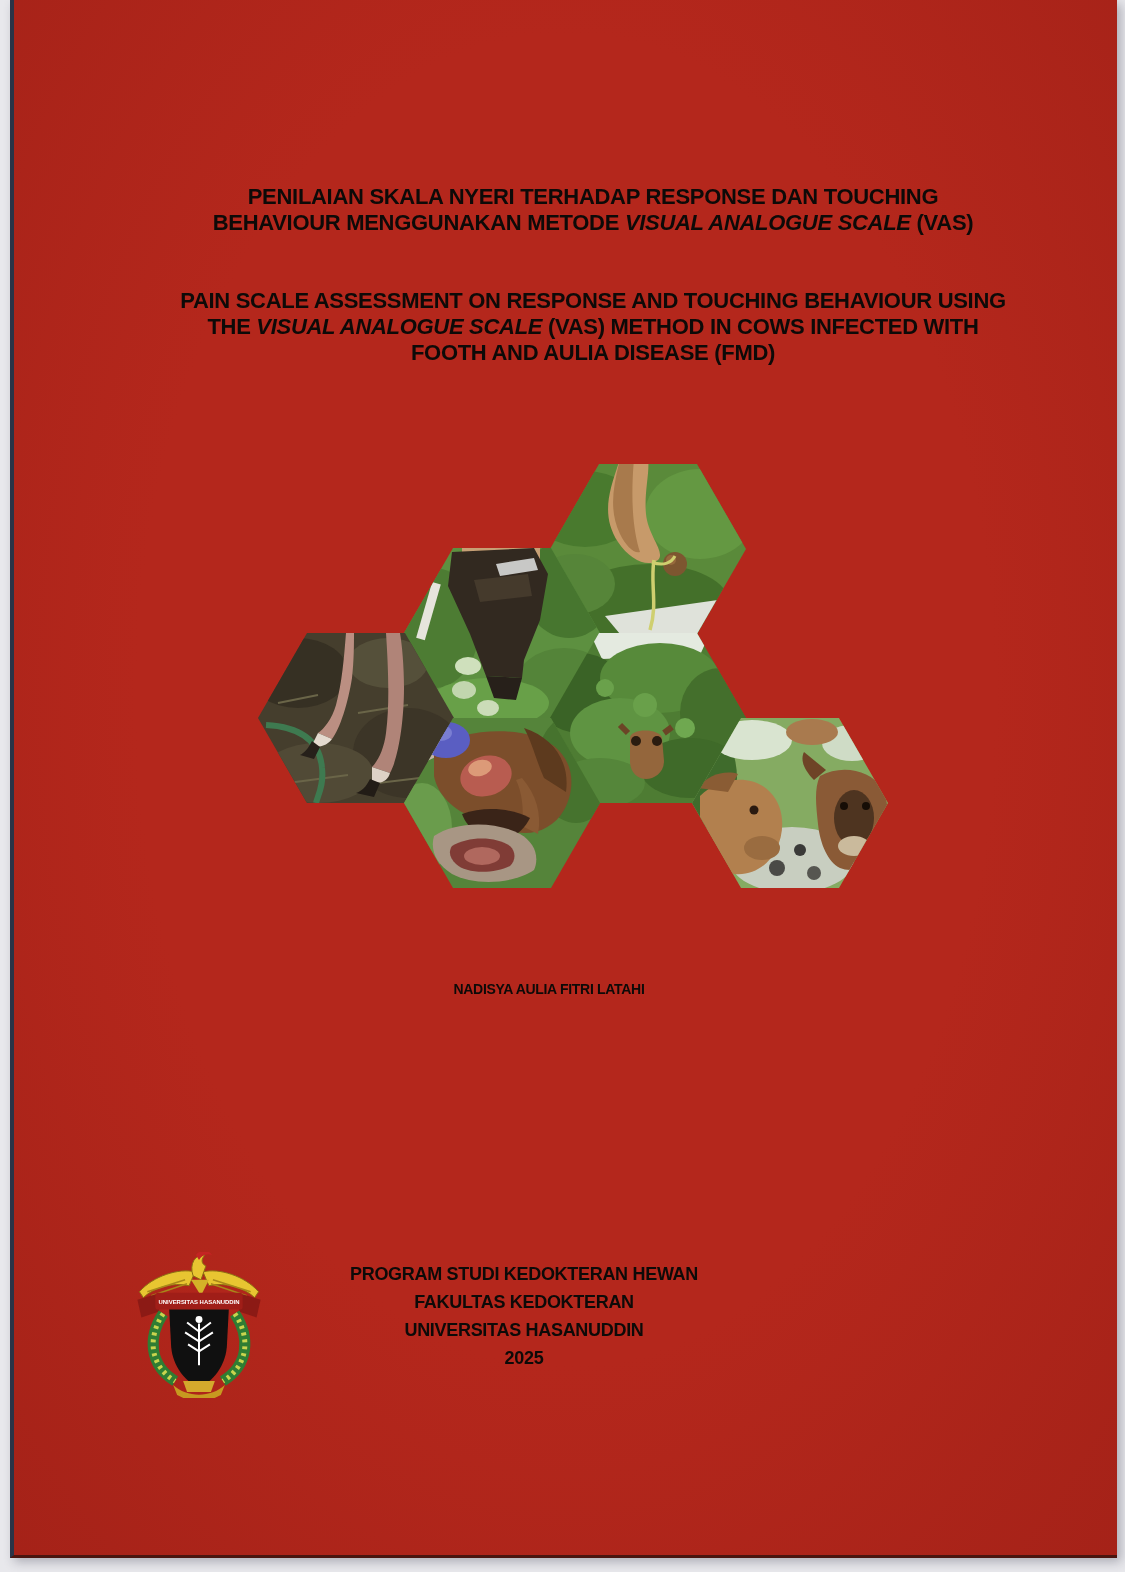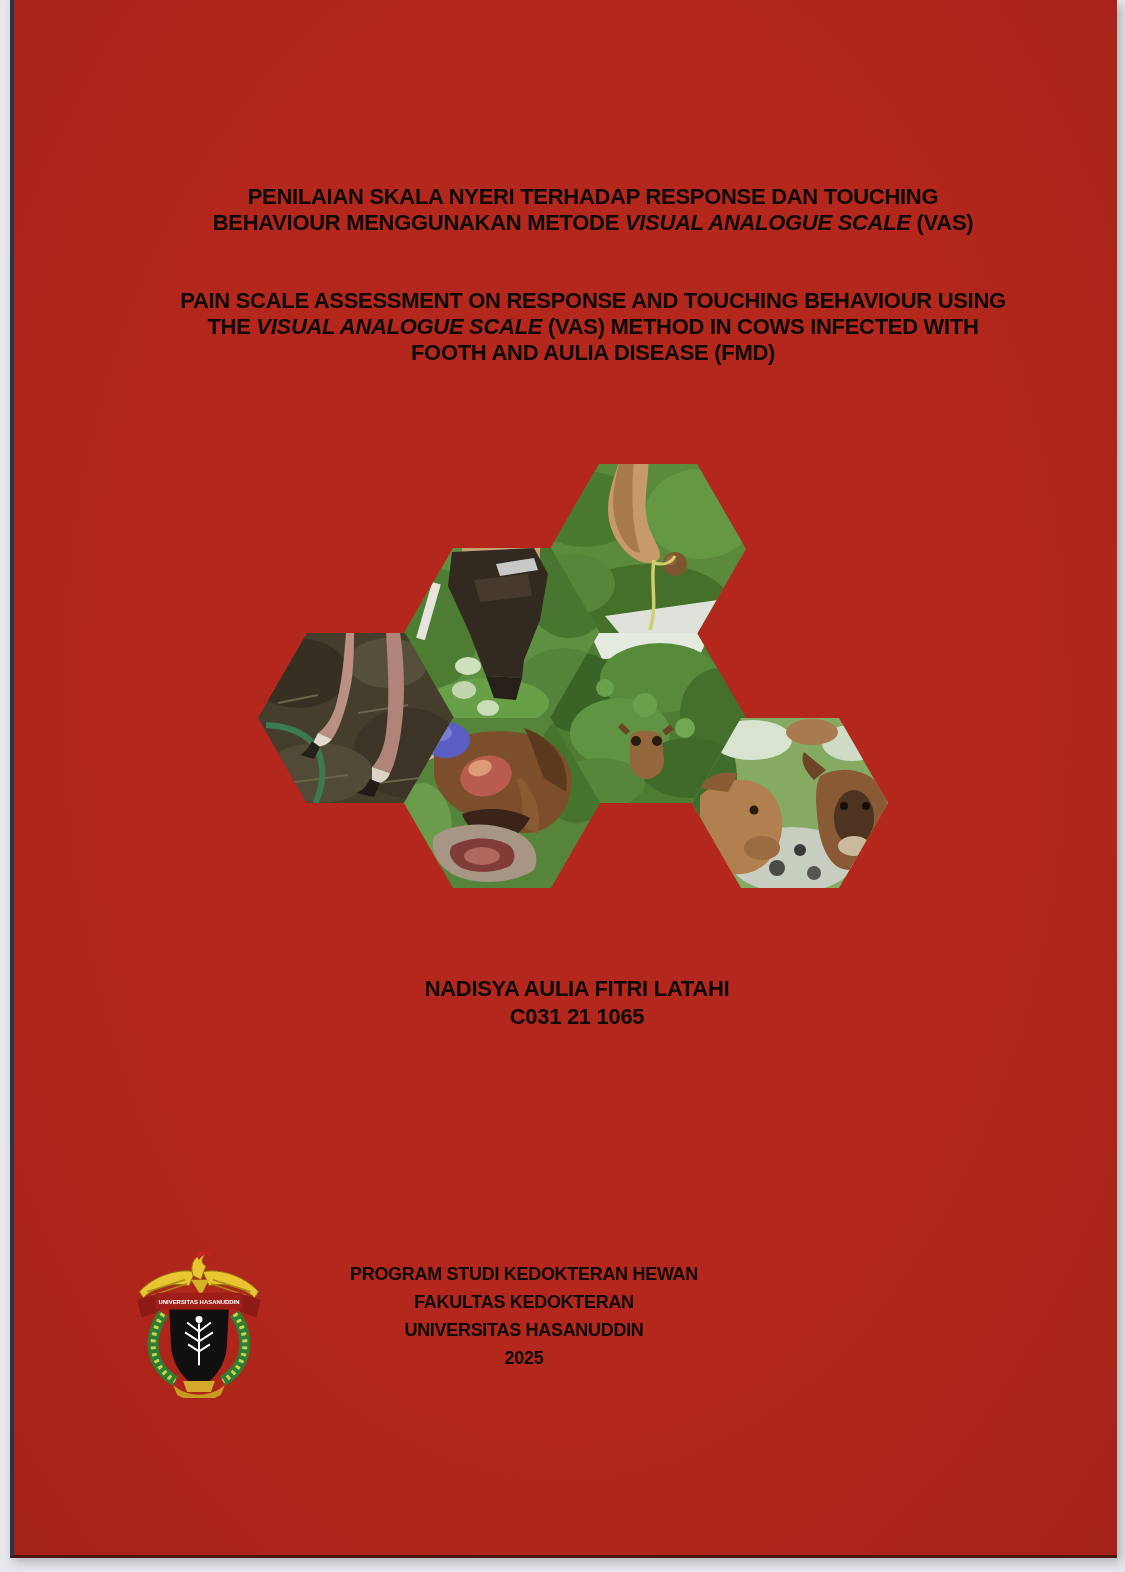--- a/index.html
+++ b/index.html
@@ -19,21 +19,21 @@
     box-shadow:4px 4px 10px rgba(40,40,60,.30);
   }
   .tblock{
     position:absolute;left:0;
     text-align:center;
     color:#0d0a08;
     font-weight:bold;
     letter-spacing:-0.3px;
   }
   .title{width:1092px;font-size:22px;line-height:26px;margin-left:33px;}
-  .author-block{width:1070px;font-size:22px;line-height:28px;padding-left:28px;}
+  .author-block{width:1070px;font-size:14px;line-height:28px;}
   .inst-block{width:1020px;font-size:18px;line-height:28px;}
   .it{font-style:italic;}
   .hex{
     position:absolute;width:196px;height:170px;
     clip-path:polygon(25% 0%, 75% 0%, 100% 50%, 75% 100%, 25% 100%, 0% 50%);
     overflow:hidden;
   }
   .hex svg{display:block;width:196px;height:170px;}
   .logo{position:absolute;left:121px;top:1252px;width:128px;height:146px;}
   .logo svg{display:block;width:128px;height:146px;}
@@ -169,21 +169,20 @@
       <path d="M122,62 C112,52 108,42 112,34 L134,52 Z" fill="#6e4426"></path>
       <ellipse cx="162" cy="100" rx="20" ry="28" fill="#4e3420"></ellipse>
       <ellipse cx="162" cy="128" rx="16" ry="10" fill="#caba9c"></ellipse>
       <circle cx="152" cy="88" r="4" fill="#160d06"></circle>
       <circle cx="174" cy="88" r="4" fill="#160d06"></circle>
     </svg>
   </div>
 
   <div class="tblock author-block" style="top:975px">
     <div>NADISYA AULIA FITRI LATAHI</div>
-    <div>C031 21 1065</div>
   </div>
 
   <div class="logo">
     <svg viewBox="0 0 128 147">
 
       <path d="M4,40 C18,24 44,16 60,20 L54,34 C38,30 18,36 8,46 Z" fill="#e8c531" stroke="#8a6d12" stroke-width="1"></path>
       <path d="M124,40 C110,24 84,16 68,20 L74,34 C90,30 110,36 120,46 Z" fill="#e8c531" stroke="#8a6d12" stroke-width="1"></path>
       <path d="M12,40 L50,28 M16,44 L52,32" stroke="#a8881a" stroke-width="1.5"></path>
       <path d="M116,40 L78,28 M112,44 L76,32" stroke="#a8881a" stroke-width="1.5"></path>
 

